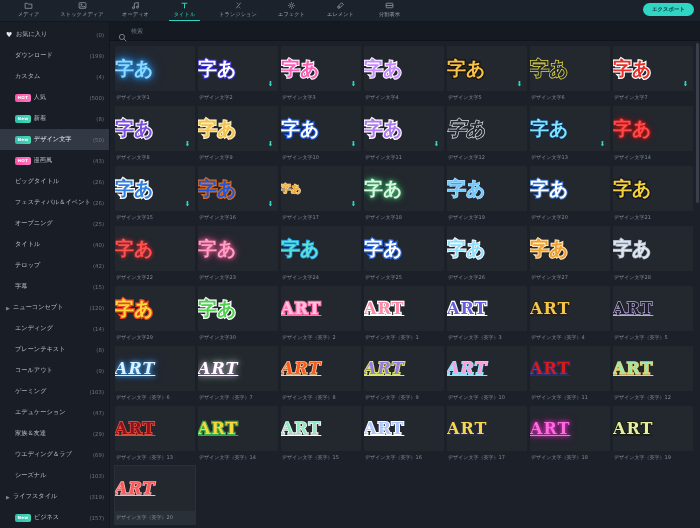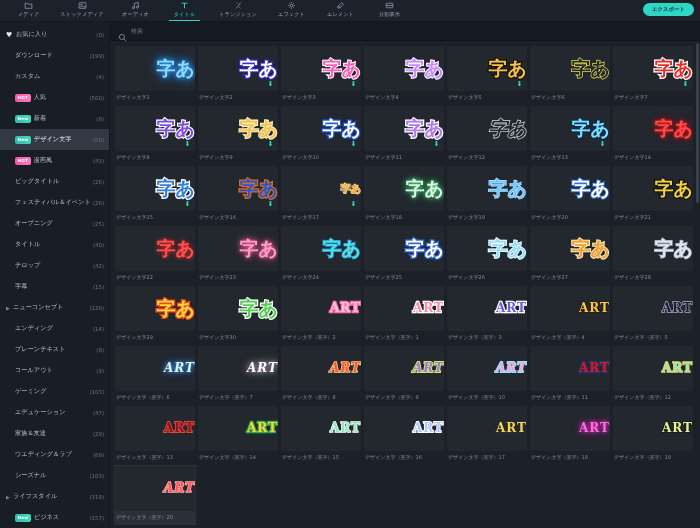--- a/index.html
+++ b/index.html
@@ -99,31 +99,32 @@
     display: grid;
     grid-template-columns: repeat(7, 82px);
     column-gap: 1px; row-gap: 0px;
   }
   .cell { width: 82px; height: 60px; padding: 1px 1px 0 1px; cursor: pointer; }
   .cell.hover { background: #2a3038; }
   .thumb {
     width: 80px; height: 45px;
     background: #23272e;
     position: relative; overflow: hidden;
-    display: flex; align-items: center; justify-content: flex-end;
+    display: flex; align-items: center; justify-content: flex-start;
     border-radius: 1px;
   }
   .thumb .txt {
     font-size: 19px; line-height: 19px; font-weight: bold;
     white-space: nowrap; letter-spacing: 0px;
     font-family: "DejaVu Sans", sans-serif;
   }
   .thumb .txt.latin {
-    font-size: 12px; letter-spacing: 1px;
+    font-size: 16px; letter-spacing: 1px;
     font-family: "DejaVu Serif", serif;
+    text-decoration: underline;
   }
   .thumb .txt.small { font-size: 10px; line-height: 11px; }
   .dl {
     position: absolute; right: 4px; bottom: 3px;
     width: 7px; height: 8px; color: #2fd6c3;
     font-size: 7px; line-height: 8px; text-align: center;
   }
   .caption {
     font-size: 5px; color: #848c99; margin-top: 2.5px;
     padding-left: 1px; white-space: nowrap; overflow: hidden;

